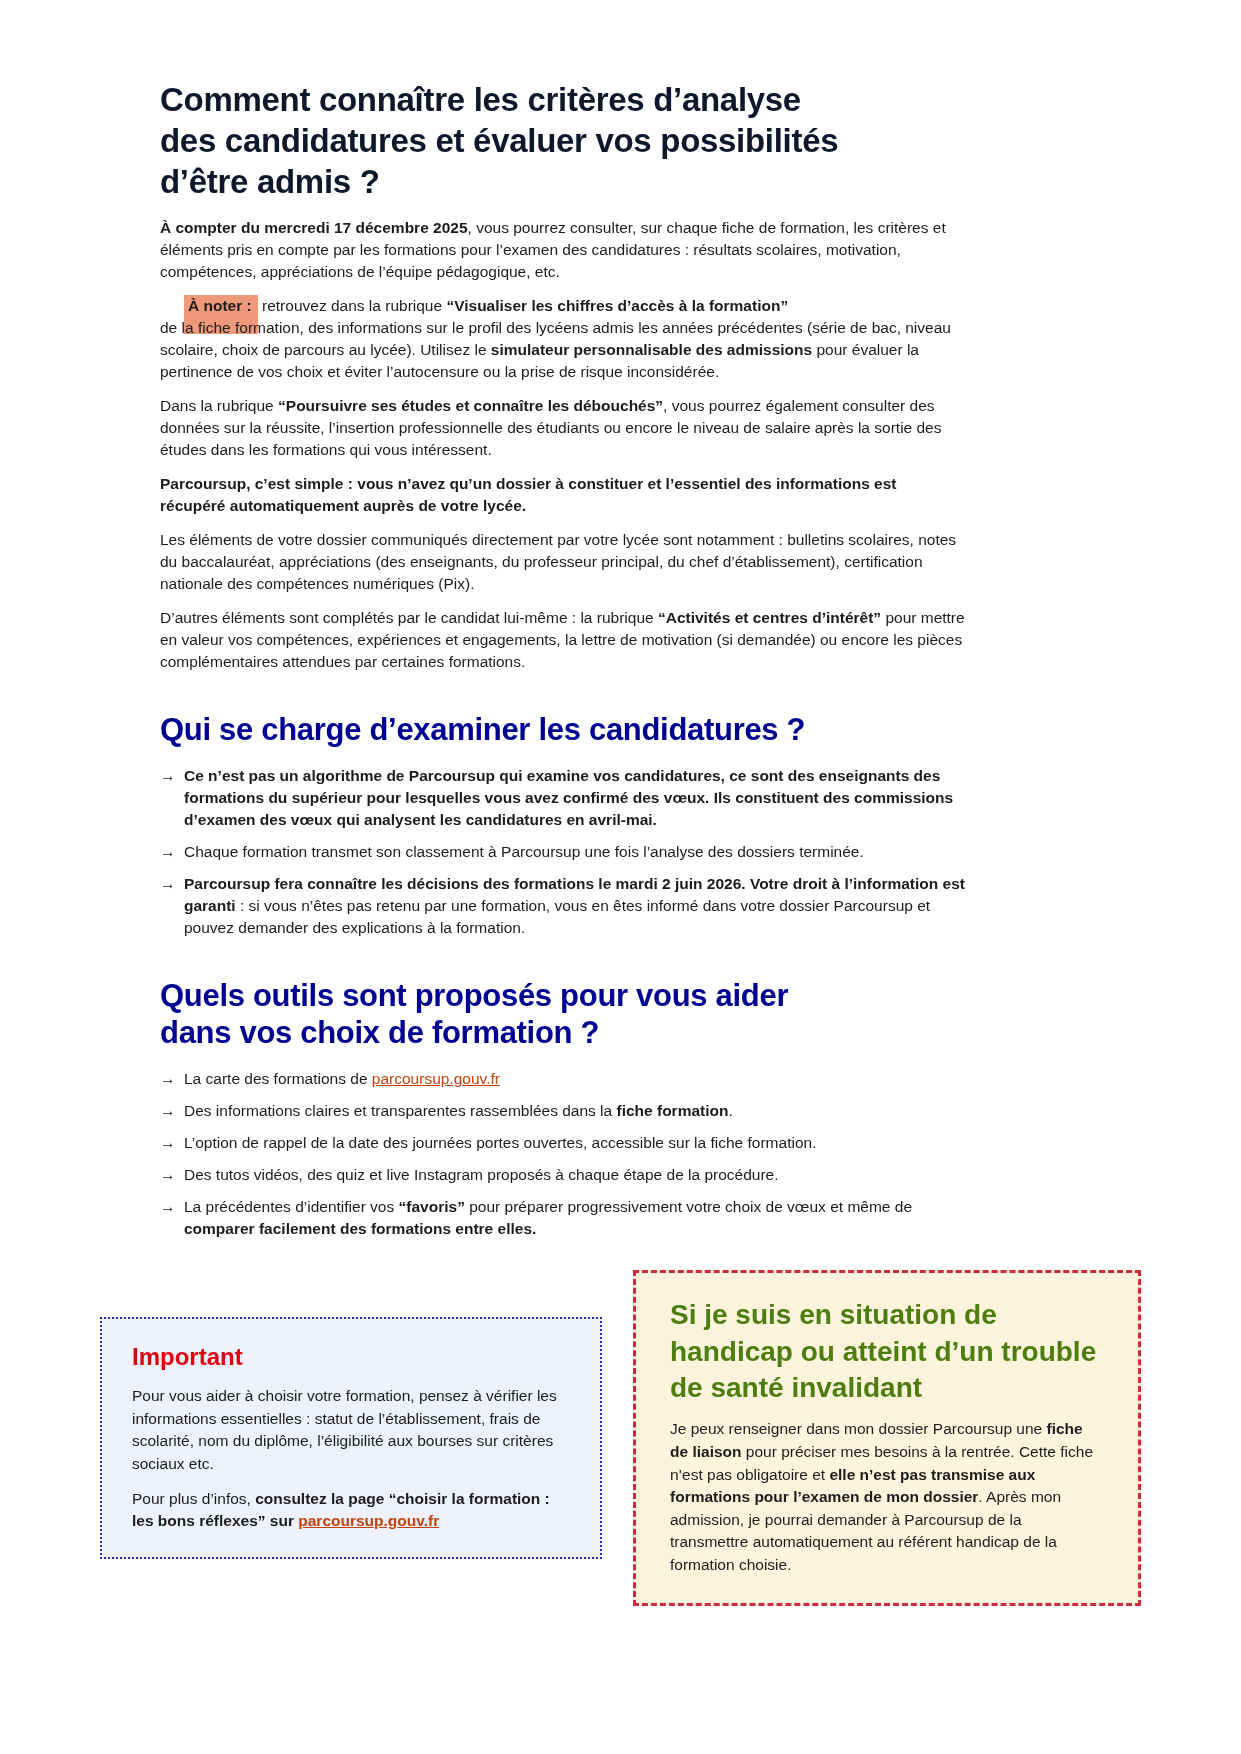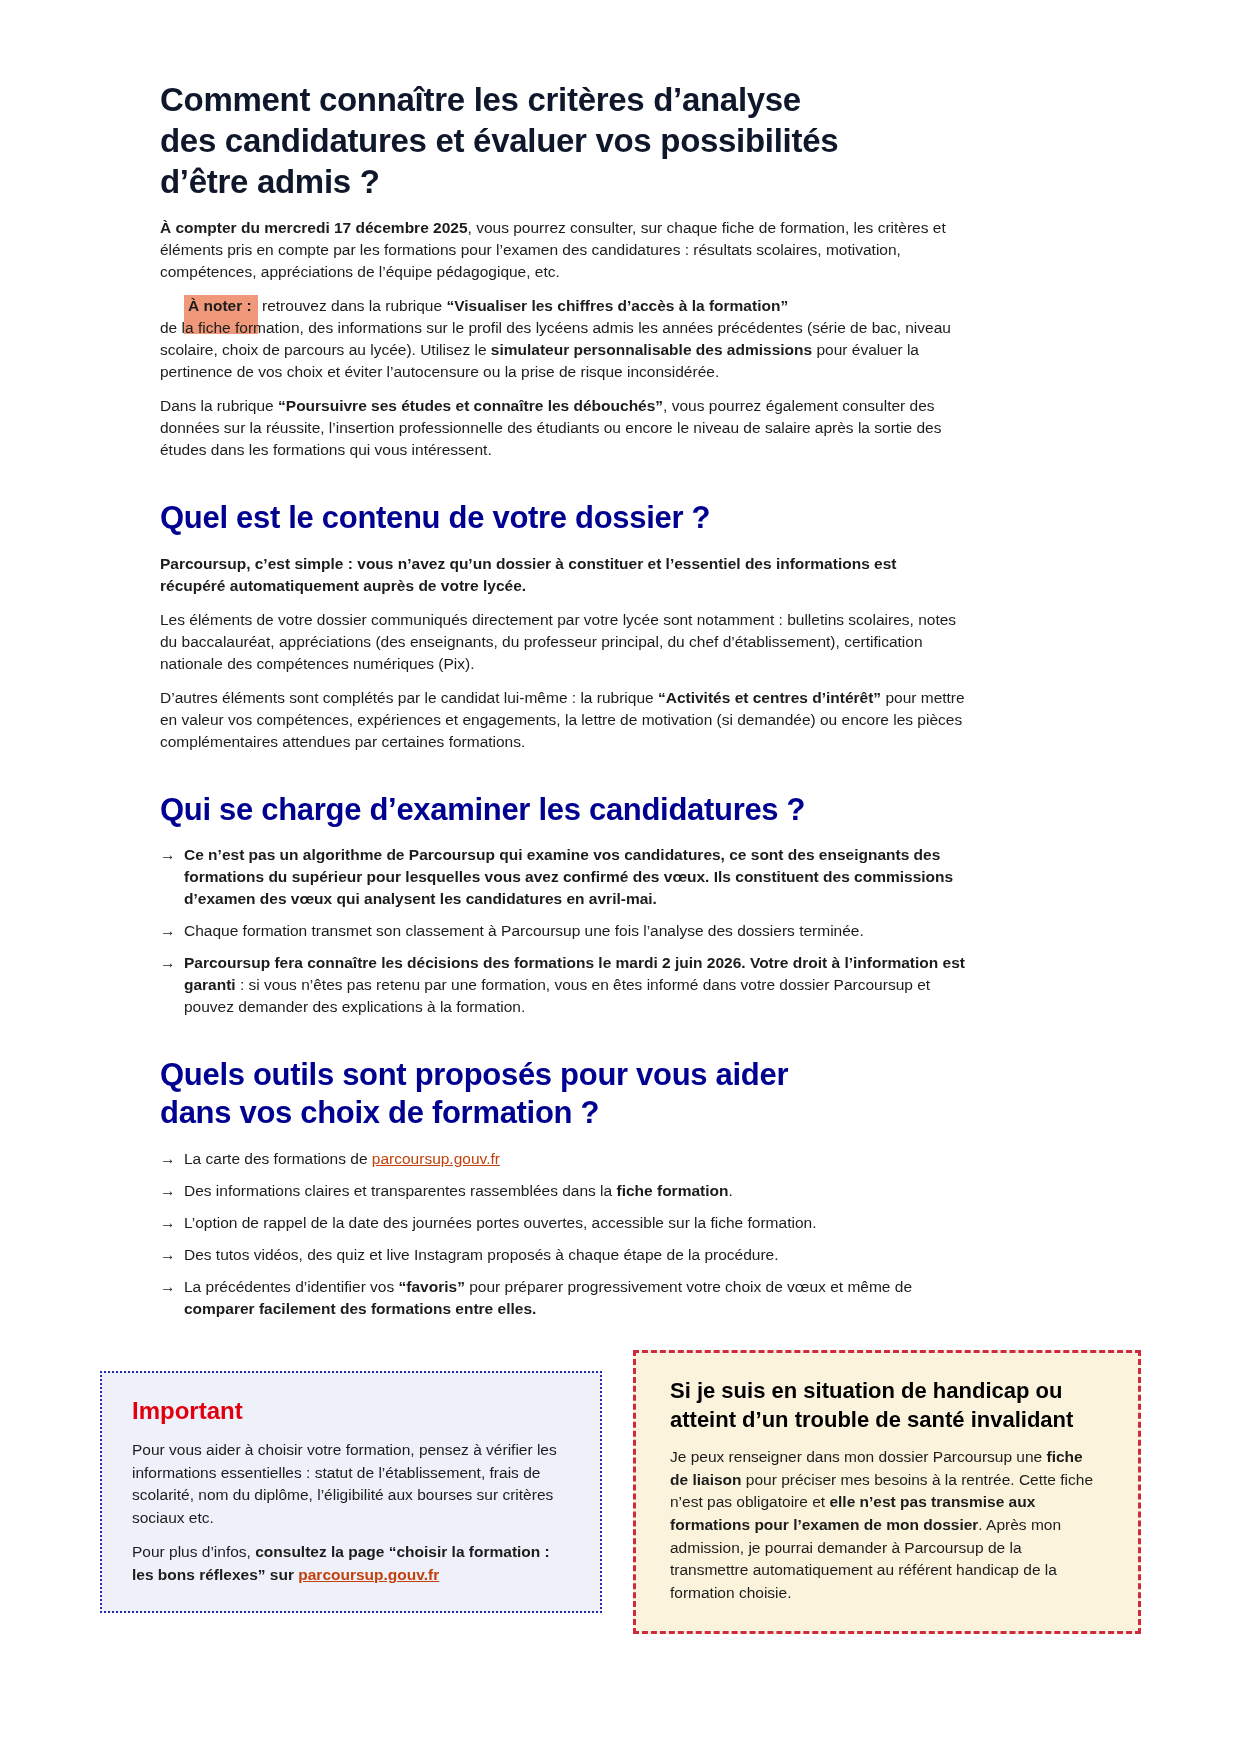--- a/index.html
+++ b/index.html
@@ -25,37 +25,36 @@
     box-sizing:border-box;width:502px;background:#eef1fa;
     border:2px dotted #2a2aa5;padding:24px 30px 24px 30px;
   }
   .box-important h3{color:#e1000f;font-size:24px;margin:0 0 14px;font-weight:bold;}
   .box-important p{font-size:15.5px;line-height:1.46;margin:0 0 12px;}
   .box-important p:last-child{margin-bottom:0;}
   .box-handicap{
     box-sizing:border-box;width:508px;background:#fbf3dc;
     border:3px dashed #cf2a3e;padding:24px 34px 26px 34px;
   }
-  .box-handicap h3{color:#000000;font-size:22px;line-height:1.3;margin:0 0 12px;font-weight:bold;}
+  .box-handicap h3{color:#4d7c0f;font-size:28px;line-height:1.3;margin:0 0 12px;font-weight:bold;}
   .box-handicap p{font-size:15.5px;line-height:1.46;margin:0;}
   strong{font-weight:bold;}
 </style>
 </head>
 <body>
 
 <div class="page">
   <div class="content">
 
     <h1><span>Comment connaître les critères d’analyse</span><br><span>des candidatures et évaluer vos possibilités</span><br><span>d’être admis ?</span></h1>
 
     <p class="body"><strong>À compter du mercredi 17 décembre 2025</strong><span>, vous pourrez consulter, sur chaque fiche de formation, les critères et éléments pris en compte par les formations pour l’examen des candidatures : résultats scolaires, motivation, compétences, appréciations de l’équipe pédagogique, etc.</span></p>
     <p class="body"><span class="hl">À noter :</span><span> retrouvez dans la rubrique </span><strong>“Visualiser les chiffres d’accès à la formation”</strong><br><span>de la fiche formation, des informations sur le profil des lycéens admis les années précédentes (série de bac, niveau scolaire, choix de parcours au lycée). Utilisez le </span><strong>simulateur personnalisable des admissions</strong><span> pour évaluer la pertinence de vos choix et éviter l’autocensure ou la prise de risque inconsidérée.</span></p>
     <p class="body"><span>Dans la rubrique </span><strong>“Poursuivre ses études et connaître les débouchés”</strong><span>, vous pourrez également consulter des données sur la réussite, l’insertion professionnelle des étudiants ou encore le niveau de salaire après la sortie des études dans les formations qui vous intéressent.</span></p>
 
-    <h2>Quel est le contenu de votre dossier ?</h2>
     <p class="body"><strong>Parcoursup, c’est simple : vous n’avez qu’un dossier à constituer et l’essentiel des informations est récupéré automatiquement auprès de votre lycée.</strong></p>
     <p class="body"><span>Les éléments de votre dossier communiqués directement par votre lycée sont notamment : bulletins scolaires, notes du baccalauréat, appréciations (des enseignants, du professeur principal, du chef d’établissement), certification nationale des compétences numériques (Pix).</span></p>
     <p class="body"><span>D’autres éléments sont complétés par le candidat lui-même : la rubrique </span><strong>“Activités et centres d’intérêt”</strong><span> pour mettre en valeur vos compétences, expériences et engagements, la lettre de motivation (si demandée) ou encore les pièces complémentaires attendues par certaines formations.</span></p>
 
     <h2>Qui se charge d’examiner les candidatures ?</h2>
     <div class="bullets">
       <div class="item">
         <span class="arrow">→</span>
         <span class="btext"><strong>Ce n’est pas un algorithme de Parcoursup qui examine vos candidatures, ce sont des enseignants des formations du supérieur pour lesquelles vous avez confirmé des vœux. Ils constituent des commissions d’examen des vœux qui analysent les candidatures en avril-mai.</strong></span>
       </div>

